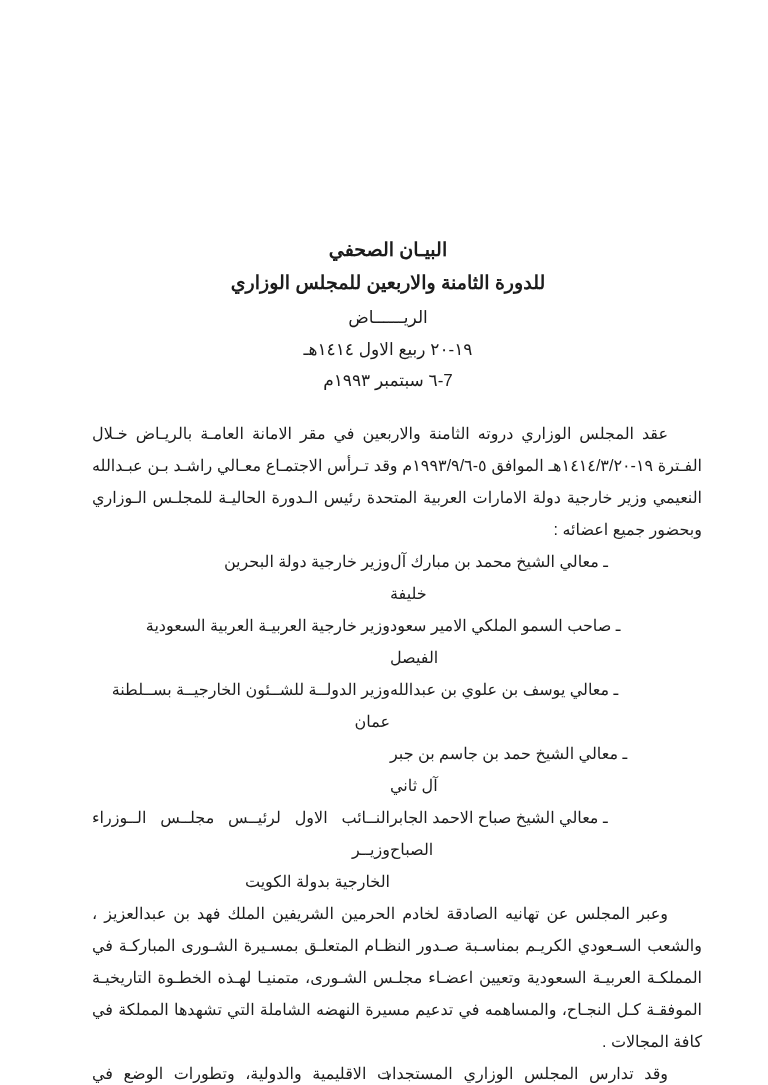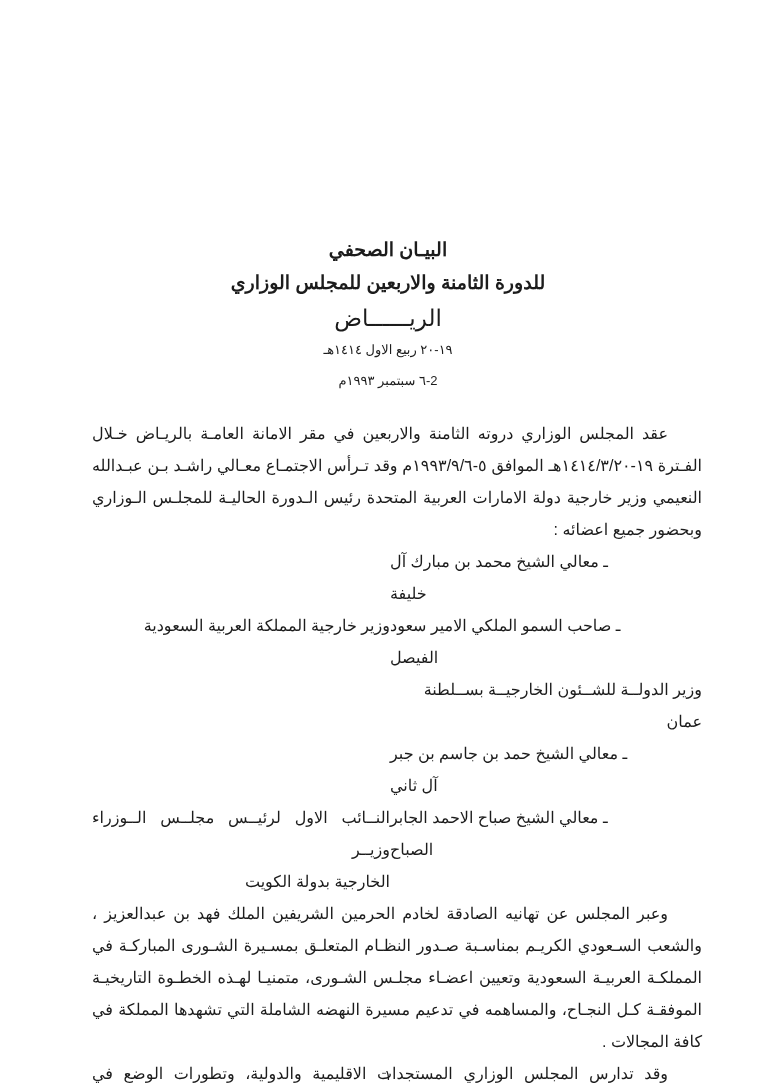--- a/index.html
+++ b/index.html
@@ -28,26 +28,26 @@
     line-height: 26px;
   }
   .doc-subtitle {
     font-size: 19px;
     font-weight: bold;
     line-height: 26px;
     margin-top: 7px;
     text-align: center;
   }
   .doc-city {
-    font-size: 23px;
+    font-size: 17px;
     line-height: 24px;
     margin-top: 10px;
   }
   .doc-date {
-    font-size: 13px;
+    font-size: 17px;
     line-height: 22px;
     margin-top: 9px;
   }
   .doc-body {
     margin: 26px 66px 0 84px;
     font-size: 16px;
     line-height: 32px;
     text-align: justify;
   }
   .para {
@@ -83,35 +83,37 @@
 </head>
 <body>
 
 <div class="page">
 
   <div class="doc-header">
     <div class="doc-title">البيـان الصحفي</div>
     <div class="doc-subtitle">للدورة الثامنة والاربعين للمجلس الوزاري</div>
     <div class="doc-city">الريــــــاض</div>
     <div class="doc-date">١٩-٢٠ ربيع الاول ١٤١٤هـ</div>
-    <div class="doc-date">2-٦ سبتمبر ١٩٩٣م</div>
+    <div class="doc-date">7-٦ سبتمبر ١٩٩٣م</div>
   </div>
 
   <div class="doc-body">
     <p class="para">عقد المجلس الوزاري دروته الثامنة والاربعين في مقر الامانة العامـة بالريـاض خـلال الفـترة ١٩-١٤١٤/٣/٢٠هـ الموافق ٥-١٩٩٣/٩/٦م وقد تـرأس الاجتمـاع معـالي راشـد بـن عبـدالله النعيمي وزير خارجية دولة الامارات العربية المتحدة رئيس الـدورة الحاليـة للمجلـس الـوزاري وبحضور جميع اعضائه :</p>
 
     <div class="ministers">
       <div class="minister-row">
         <div class="minister-name">ـ معالي الشيخ محمد بن مبارك آل خليفة</div>
+        <div class="minister-role">وزير خارجية دولة البحرين</div>
       </div>
       <div class="minister-row">
         <div class="minister-name">ـ صاحب السمو الملكي الامير سعود الفيصل</div>
-        <div class="minister-role">وزير خارجية المملكة العربية السعودية</div>
+        <div class="minister-role">وزير خارجية العربيـة العربية السعودية</div>
       </div>
       <div class="minister-row">
+        <div class="minister-name">ـ معالي يوسف بن علوي بن عبدالله</div>
         <div class="minister-role">وزير الدولــة للشــئون الخارجيــة بســلطنة
 عمان</div>
       </div>
       <div class="minister-row">
         <div class="minister-name">ـ معالي الشيخ حمد بن جاسم بن جبر آل ثاني</div>
       </div>
       <div class="minister-row">
         <div class="minister-name">ـ معالي الشيخ صباح الاحمد الجابر الصباح</div>
         <div class="minister-role">النــائب الاول لرئيــس مجلــس الــوزراء وزيــر
 الخارجية بدولة الكويت</div>

